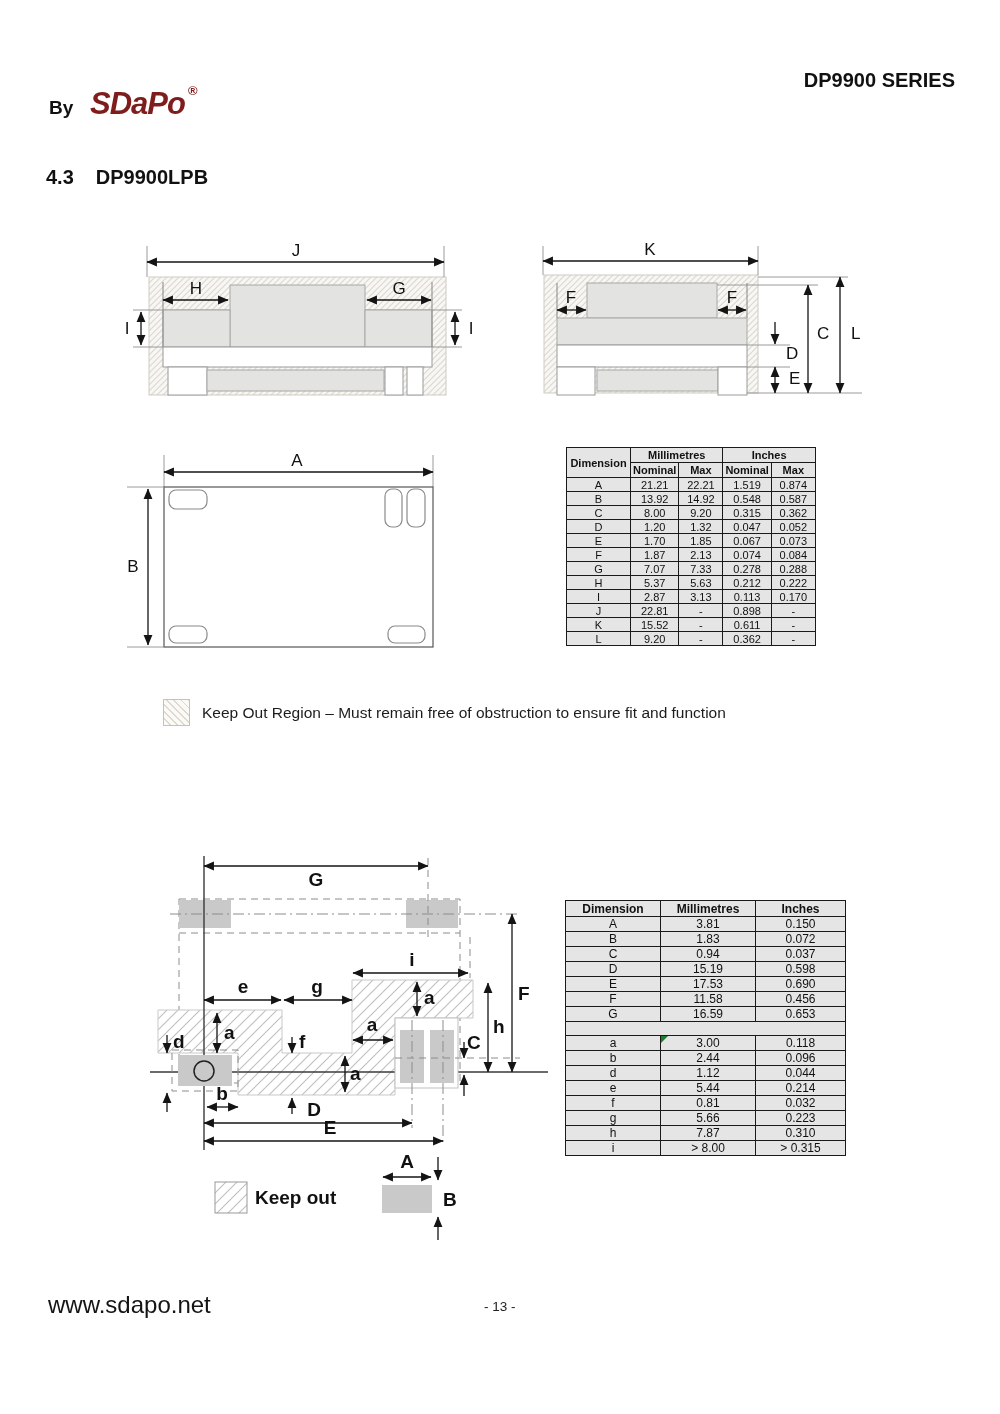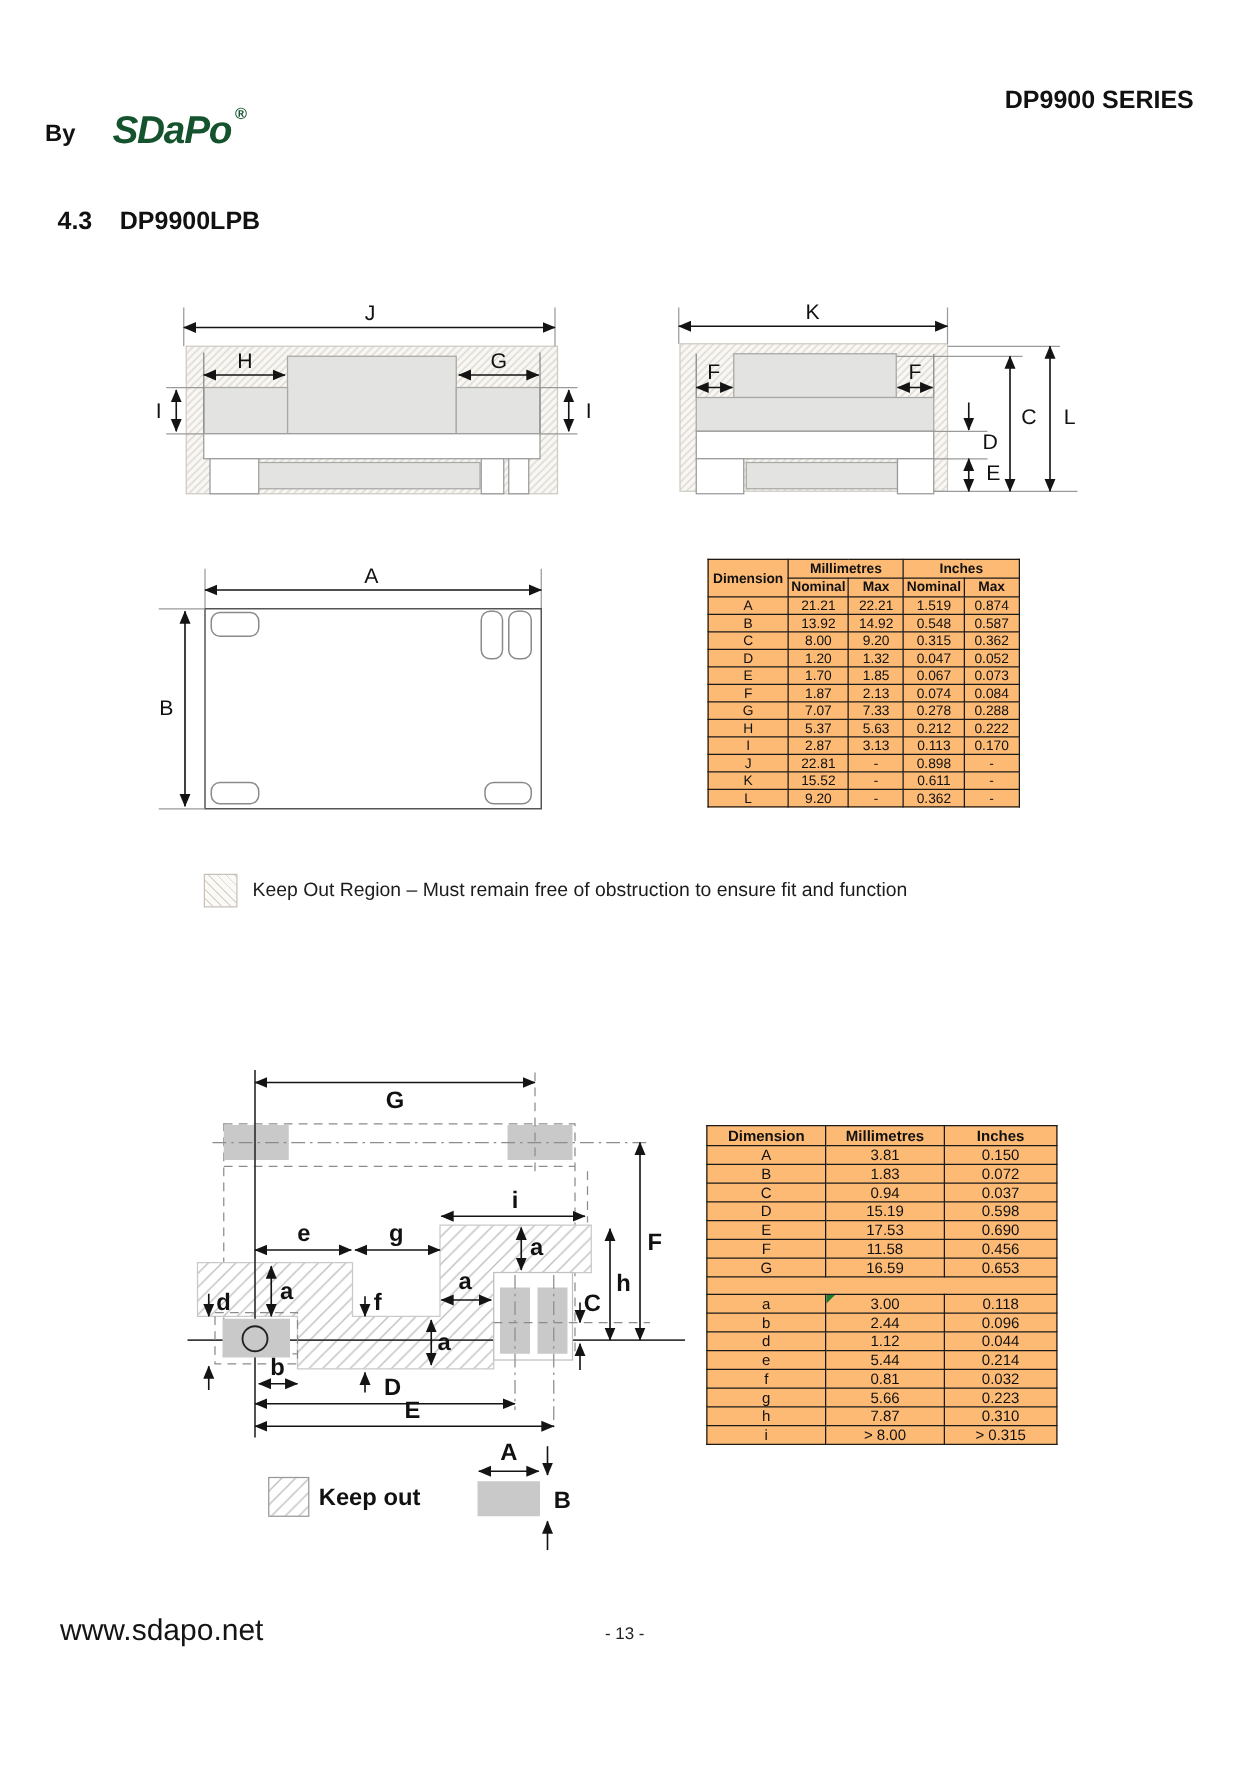--- a/index.html
+++ b/index.html
@@ -1,38 +1,38 @@
 <!DOCTYPE html>
 <html><head>
 <meta charset="utf-8">
 <style>
   html,body{margin:0;padding:0;background:#fff;}
   .page{position:relative;width:1000px;height:1414px;background:#ffffff;overflow:hidden;
         font-family:"Liberation Sans",sans-serif;color:#111;}
   .abs{position:absolute;}
 
   
-  .hdr-by{left:36px;top:97px;font-size:19px;font-weight:bold;color:#111;}
-  .logo{left:90px;top:86px;font-size:31px;font-weight:bold;font-style:italic;color:#14532d;letter-spacing:-1px;}
+  .hdr-by{left:49px;top:97px;font-size:19px;font-weight:bold;color:#111;}
+  .logo{left:90px;top:86px;font-size:31px;font-weight:bold;font-style:italic;color:#7f1d1d;letter-spacing:-1px;}
   .logo sup{font-size:13px;font-style:normal;position:relative;top:-8px;left:3px;}
   .hdr-right{right:45px;top:68px;text-align:left;}
   .hdr-series{font-size:20px;font-weight:bold;line-height:1.25;}
   .hdr-sub{font-size:17px;font-weight:bold;line-height:1.3;}
 
   
   .section{left:46px;top:166px;font-size:20px;font-weight:bold;}
   .section .num{margin-right:22px;}
 
   
   .legend-swatch{left:163px;top:699px;width:25px;height:25px;border:1px solid #c6c2ba;
      background:repeating-linear-gradient(45deg,#fbfaf7 0px,#fbfaf7 4px,#ddd8d0 4px,#ddd8d0 5px);}
   .legend-text{left:202px;top:704px;font-size:15.5px;color:#1c1c1c;}
 
   
-  table{border-collapse:collapse;table-layout:fixed;background:#fdba74;}
+  table{border-collapse:collapse;table-layout:fixed;background:#e5e5e5;}
   th,td{border:1.5px solid #1a1a1a;text-align:center;vertical-align:middle;padding:0 2px;
         font-family:"Liberation Sans",sans-serif;color:#111;overflow:hidden;white-space:nowrap;}
   #table1{left:566px;top:447px;}
   #table1 th{font-size:11px;font-weight:bold;height:14px;}
   #table1 td{font-size:11px;height:13px;}
   #table2{left:565px;top:900px;}
   #table2 th{font-size:12px;font-weight:bold;height:15px;}
   #table2 td{font-size:12px;height:14px;}
   #table2 td.sep{height:13px;border-left:1.5px solid #1a1a1a;border-right:1.5px solid #1a1a1a;}
   td.marked{position:relative;}

